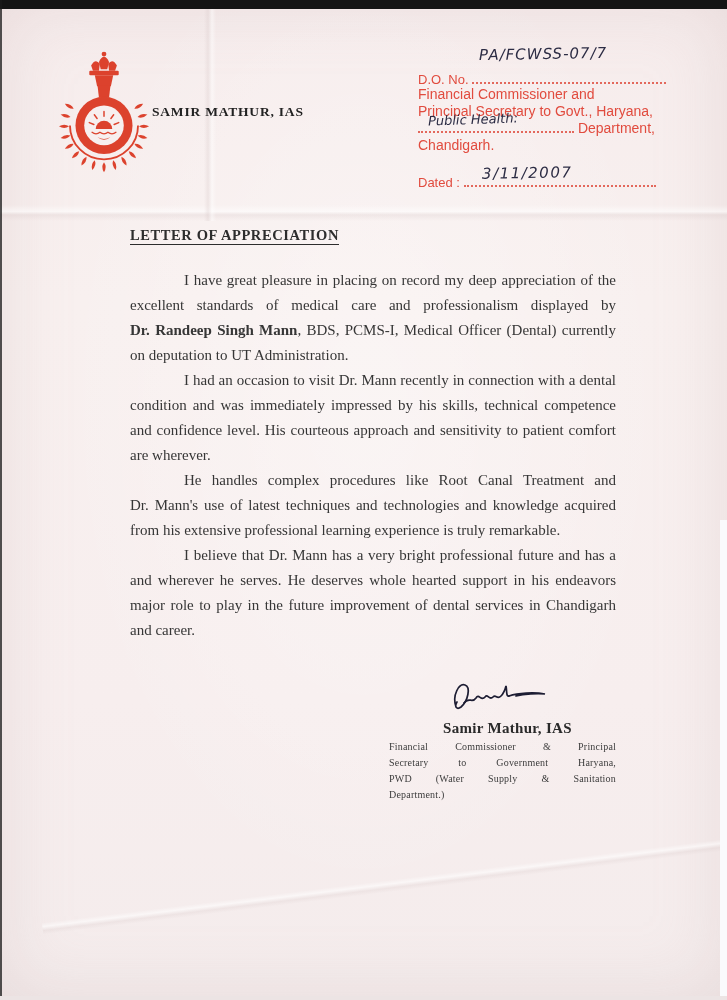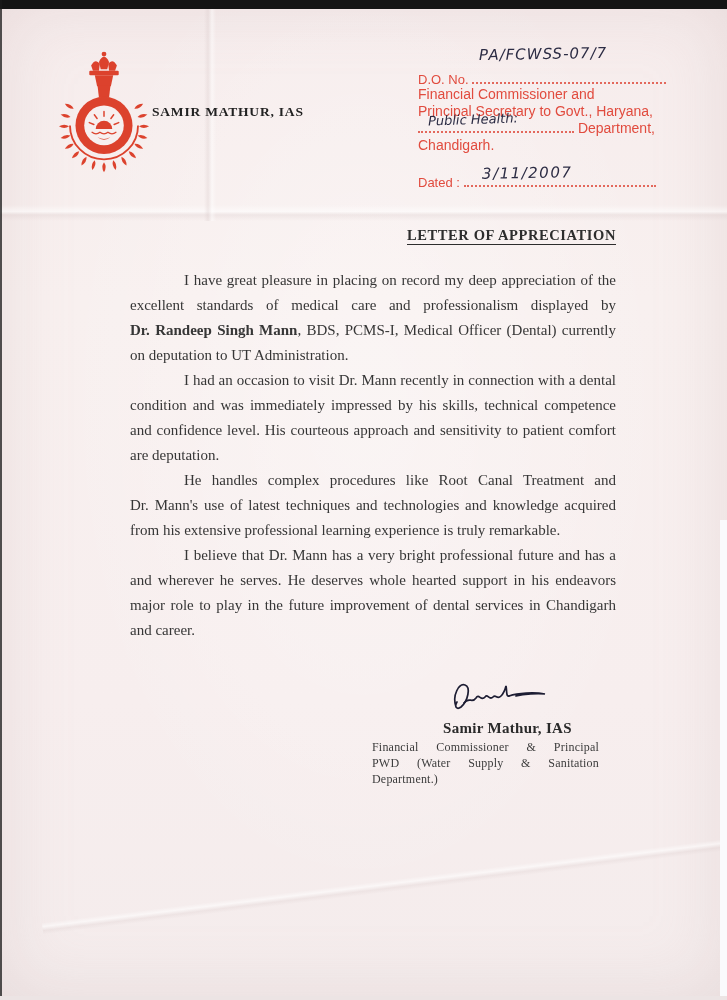--- a/index.html
+++ b/index.html
@@ -43,21 +43,21 @@
   .dated-line{position:absolute;left:418px;top:173px;font-family:"Liberation Sans",sans-serif;font-size:13px;}
   .handwriting{
     position:absolute;font-family:"DejaVu Sans",sans-serif;font-style:italic;
     color:#2c2c44;white-space:nowrap;
   }
   .hw-do{left:479px;top:45px;font-size:15px;letter-spacing:1px;transform:rotate(-1deg);}
   .hw-dept{left:428px;top:112px;font-size:13px;transform:rotate(-2deg);}
   .hw-date{left:482px;top:164px;font-size:15px;letter-spacing:1.5px;transform:rotate(-1deg);}
 
   
-  .title-wrap{position:absolute;left:130px;top:226px;width:486px;text-align:right;}
+  .title-wrap{position:absolute;left:130px;top:226px;width:486px;text-align:left;}
   .title{
     font-weight:bold;font-size:14.5px;letter-spacing:.6px;color:#2d2d2d;
     border-bottom:1.6px solid #2d2d2d;padding-bottom:1px;
   }
 
   
   .letter-body{
     position:absolute;left:130px;top:268px;width:486px;
     font-size:15px;color:#363636;
   }
@@ -68,22 +68,22 @@
   .bline.first{text-indent:54px;}
   .bline.last{text-align-last:left;}
 
   
   .signature-svg{position:absolute;left:446px;top:679px;}
   .signoff-name{
     position:absolute;left:443px;top:720px;width:180px;
     font-weight:bold;font-size:15px;letter-spacing:.3px;color:#2a2a2a;
   }
   .designation{
-    position:absolute;left:372px;top:739px;width:227px;
-    font-size:12px;color:#3c3c3c;letter-spacing:.2px;
+    position:absolute;left:389px;top:739px;width:227px;
+    font-size:10px;color:#3c3c3c;letter-spacing:.2px;
   }
   .sline{line-height:16px;text-align:justify;text-align-last:justify;}
   .sline.last{text-align-last:left;}
 </style>
 </head>
 <body>
 
 <div class="page">
 
   <div class="crease-h"></div>
@@ -181,37 +181,38 @@
   </div>
 
   <div class="letter-body">
       <div class="bline first">I have great pleasure in placing on record my deep appreciation of the</div>
       <div class="bline">excellent standards of medical care and professionalism displayed by</div>
       <div class="bline"><b>Dr. Randeep Singh Mann</b>, BDS, PCMS-I, Medical Officer (Dental) currently</div>
       <div class="bline last">on deputation to UT Administration.</div>
       <div class="bline first">I had an occasion to visit Dr. Mann recently in connection with a dental</div>
       <div class="bline">condition and was immediately impressed by his skills, technical competence</div>
       <div class="bline">and confidence level. His courteous approach and sensitivity to patient comfort</div>
-      <div class="bline last">are deputation.</div>
+      <div class="bline last">are wherever.</div>
       <div class="bline first">He handles complex procedures like Root Canal Treatment and</div>
       <div class="bline">Dr. Mann's use of latest techniques and technologies and knowledge acquired</div>
       <div class="bline last">from his extensive professional learning experience is truly remarkable.</div>
       <div class="bline first">I believe that Dr. Mann has a very bright professional future and has a</div>
       <div class="bline">and wherever he serves. He deserves whole hearted support in his endeavors</div>
       <div class="bline">major role to play in the future improvement of dental services in Chandigarh</div>
       <div class="bline last">and career.</div>
     </div>
 
   <svg class="signature-svg" width="108" height="42" viewBox="0 0 108 42">
     <g fill="none" stroke="#1d1d33" stroke-width="1.7" stroke-linecap="round">
       <path d="M10,28 C6,16 13,4 19,6 C25,8 22,22 15,28 C11,31 8,28 11,23"></path>
       <path d="M18,24 C23,17 26,25 30,19 C33,14 35,23 39,18 C42,14 43,22 47,18 C50,15 51,21 55,17 C58,14 59,11 60,7 C61,12 60,18 63,17"></path>
       <path d="M63,17 C72,14 88,13 99,15 C92,14 78,15 70,17"></path>
     </g>
   </svg>
   <div class="signoff-name">Samir Mathur, IAS</div>
   <div class="designation">
       <div class="sline">Financial Commissioner &amp; Principal</div>
+      <div class="sline">Secretary to Government Haryana,</div>
       <div class="sline">PWD (Water Supply &amp; Sanitation</div>
       <div class="sline last">Department.)</div>
     </div>
 
 </div>
 
 </body></html>

